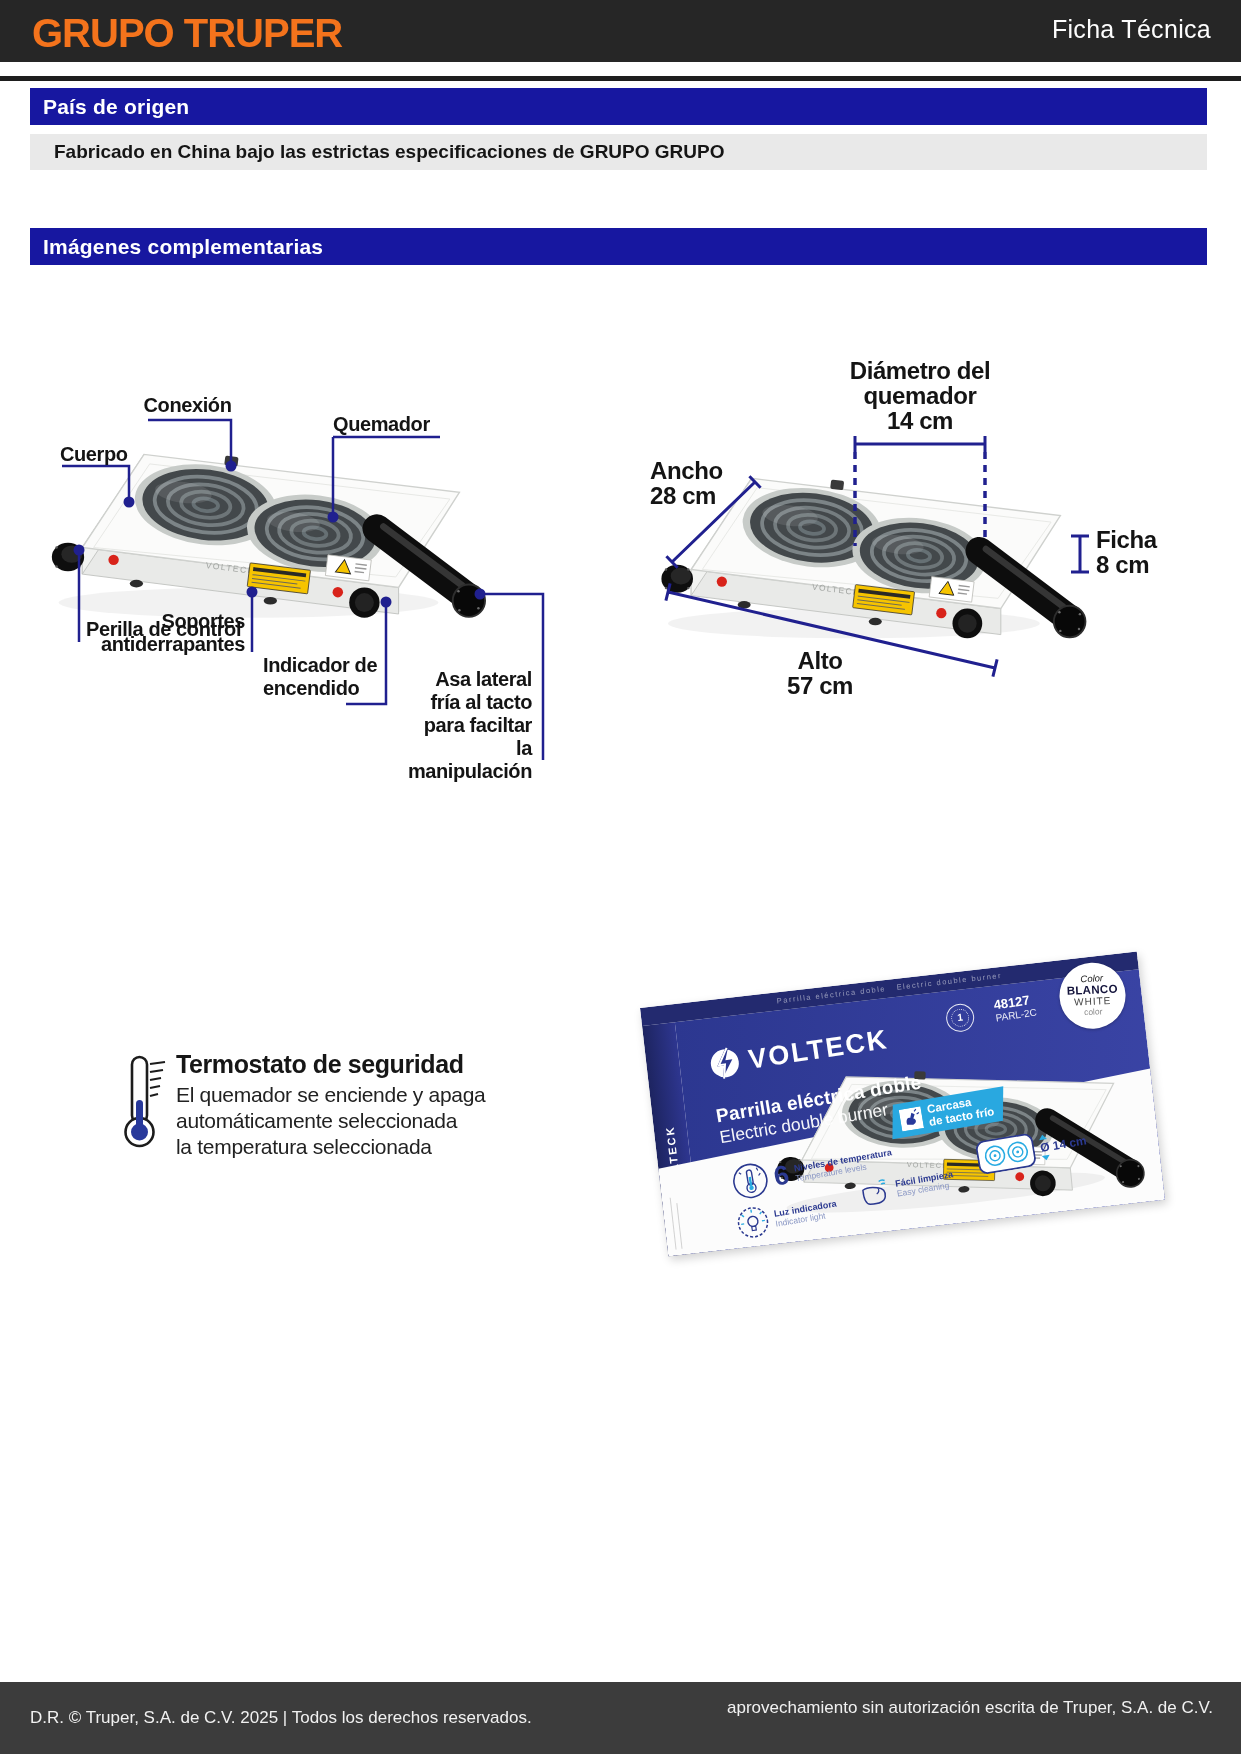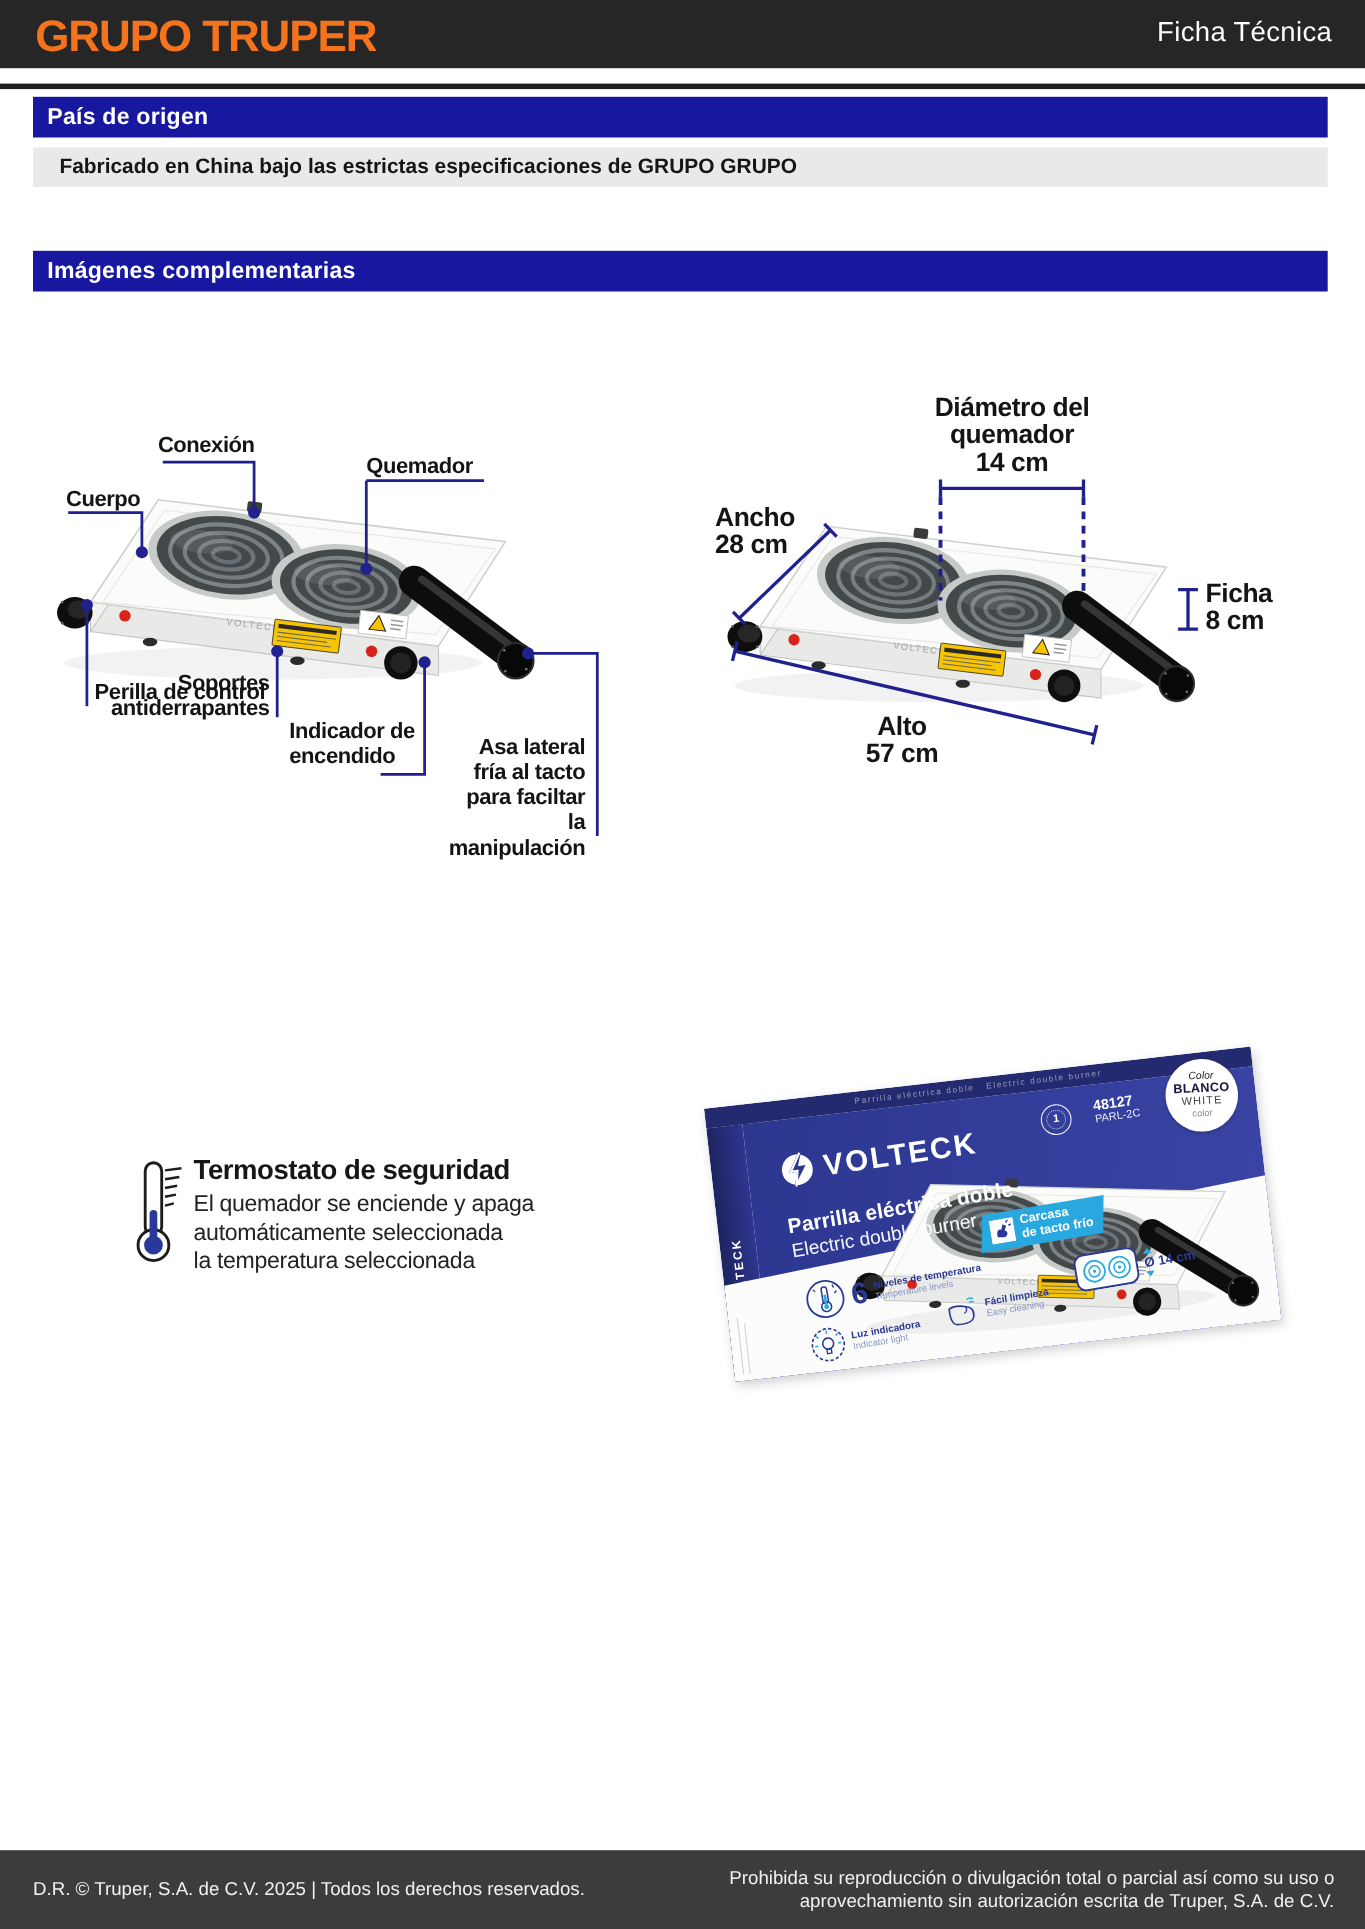--- a/index.html
+++ b/index.html
@@ -376,18 +376,17 @@
         <div class="cyantri" style="border-bottom:5px solid #29abe2"></div>
         <div class="diam-txt">Ø 14 cm</div>
         <div class="cyantri" style="border-top:5px solid #29abe2"></div>
       </div>
     </div>
   </div>
 
   <div class="footer">
     <div class="f-left">D.R. © Truper, S.A. de C.V. 2025 | Todos los derechos reservados.</div>
     <div class="f-right">
-      <div>Prohibida su reproducción o divulgación total o parcial así como su uso o</div>
       <div>aprovechamiento sin autorización escrita de Truper, S.A. de C.V.</div>
     </div>
   </div>
 
 </div>
 
 </body></html>

